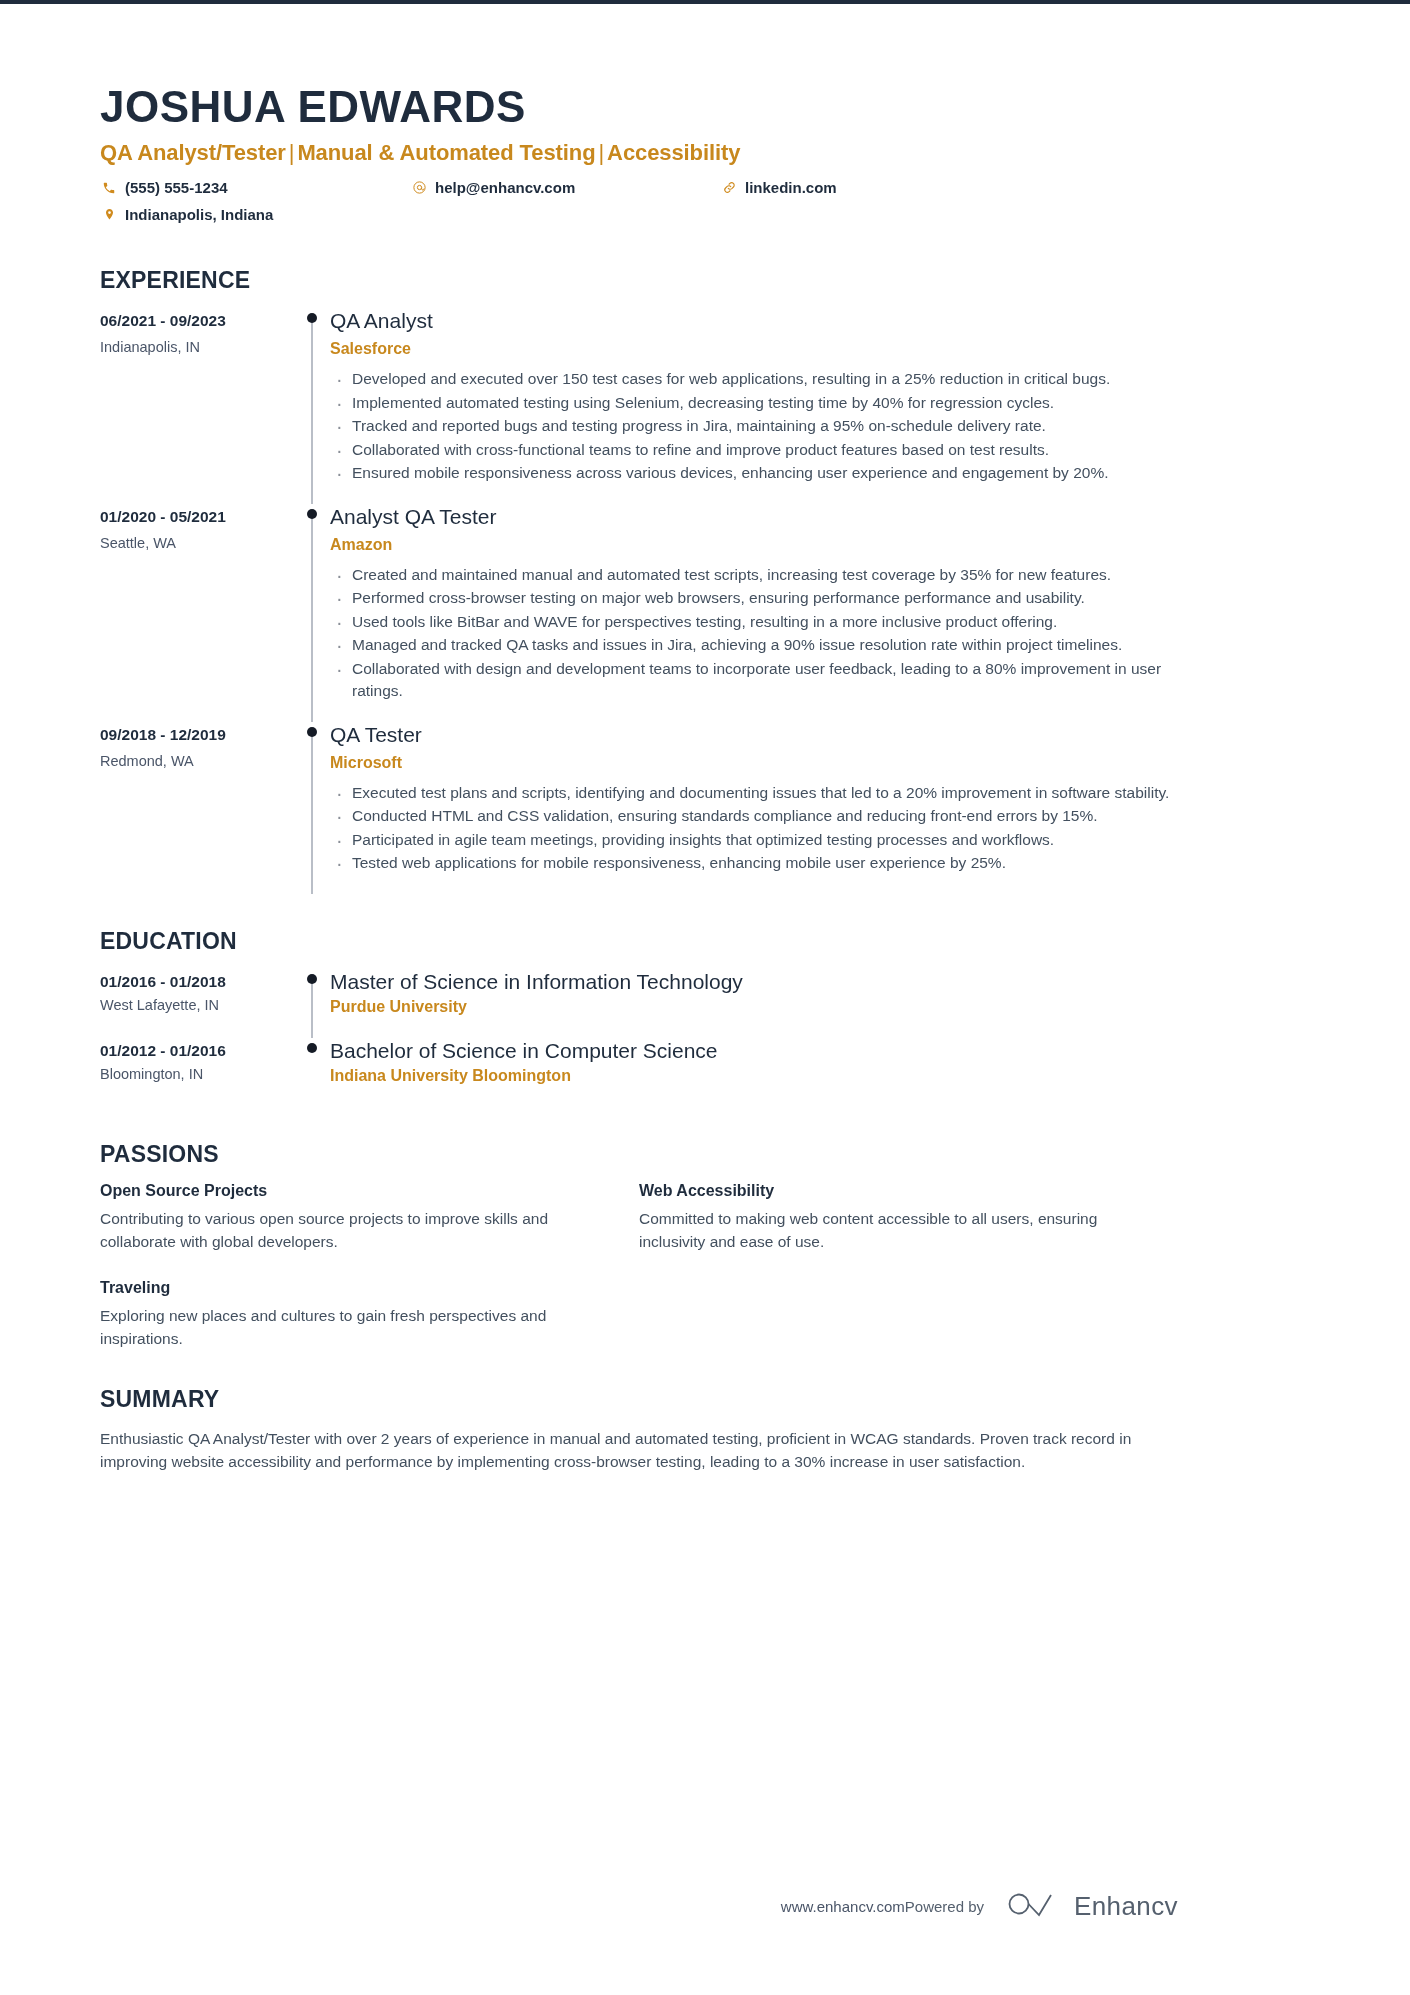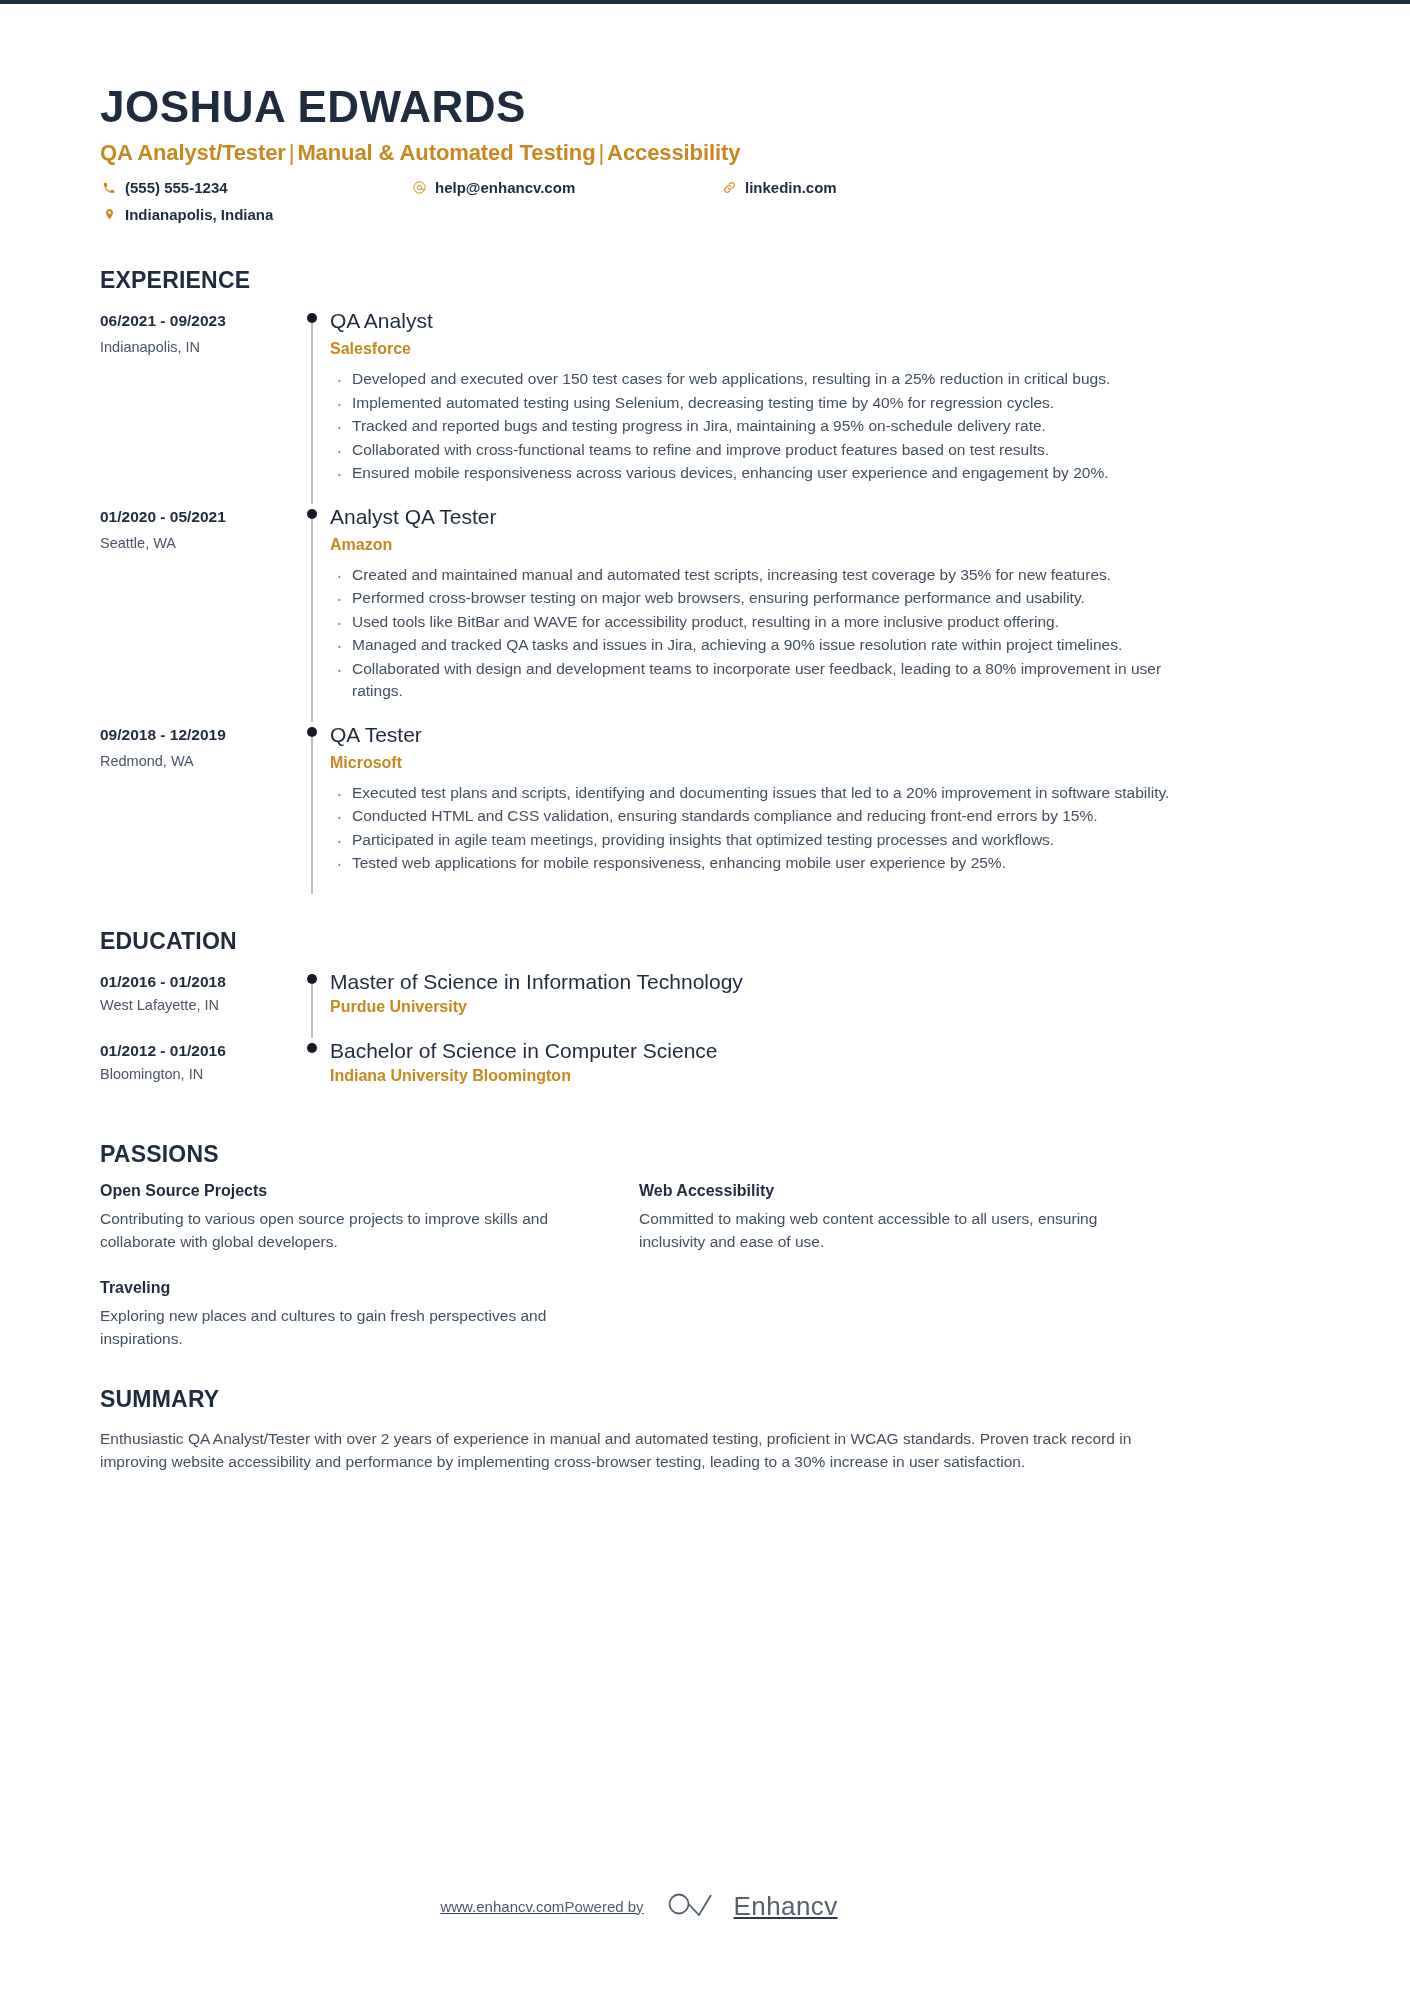--- a/index.html
+++ b/index.html
@@ -203,22 +203,21 @@
   }
 
   
   .footer {
     position:absolute;
     left:100px;
     right:100px;
     bottom:72px;
     display:flex;
     align-items:center;
-    justify-content:center;
-    text-decoration:underline;
+    justify-content:flex-end;
   }
   .footer-url {
     font-size:15px;
     color:#4a5568;
   }
   .footer-right {
     display:flex;
     align-items:center;
     gap:22px;
   }
@@ -325,21 +324,21 @@
       <div class="entry-rail">
         <div class="rail-line"></div>
         <div class="rail-dot"></div>
       </div>
       <div class="entry-right">
         <div class="e-title">Analyst QA Tester</div>
         <div class="e-org">Amazon</div>
         <ul class="bullets">
           <li>Created and maintained manual and automated test scripts, increasing test coverage by 35% for new features.</li>
           <li>Performed cross-browser testing on major web browsers, ensuring performance performance and usability.</li>
-          <li>Used tools like BitBar and WAVE for accessibility product, resulting in a more inclusive product offering.</li>
+          <li>Used tools like BitBar and WAVE for perspectives testing, resulting in a more inclusive product offering.</li>
           <li>Managed and tracked QA tasks and issues in Jira, achieving a 90% issue resolution rate within project timelines.</li>
           <li>Collaborated with design and development teams to incorporate user feedback, leading to a 80% improvement in user ratings.</li>
         </ul>
       </div>
     </div>
 
     <div class="entry last">
       <div class="entry-left">
         <div class="e-date">09/2018 - 12/2019</div>
         <div class="e-loc">Redmond, WA</div>

